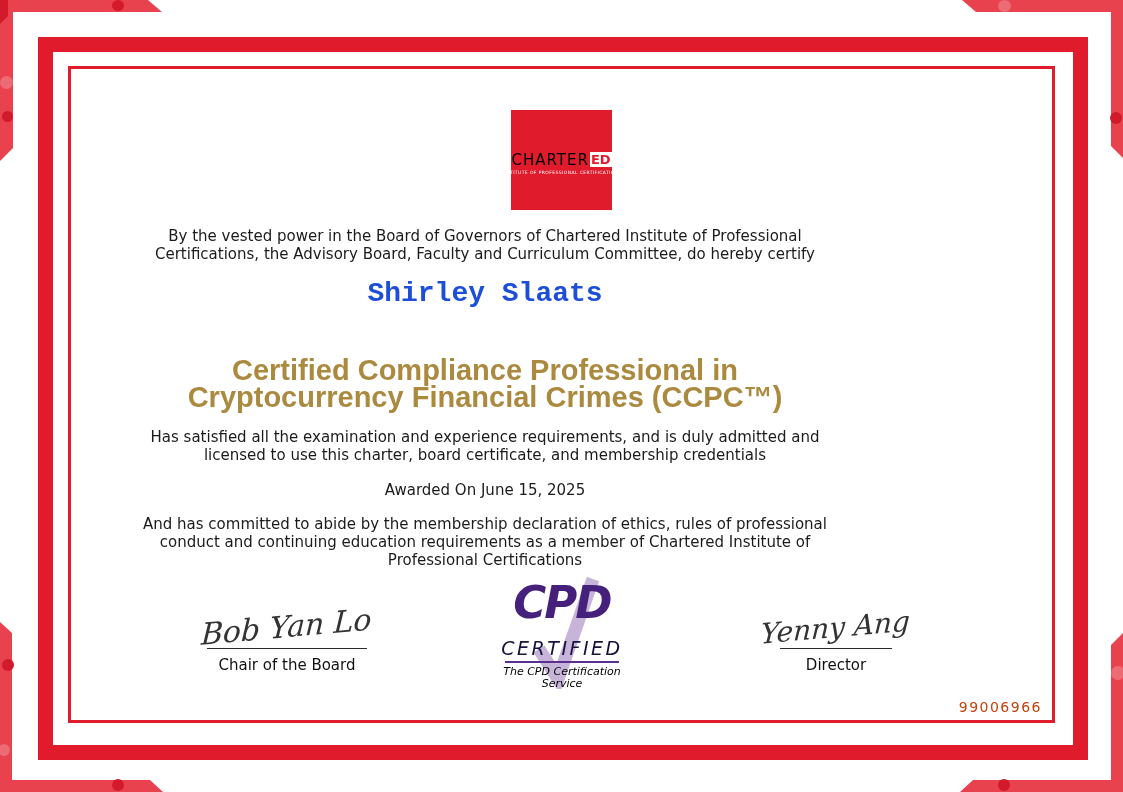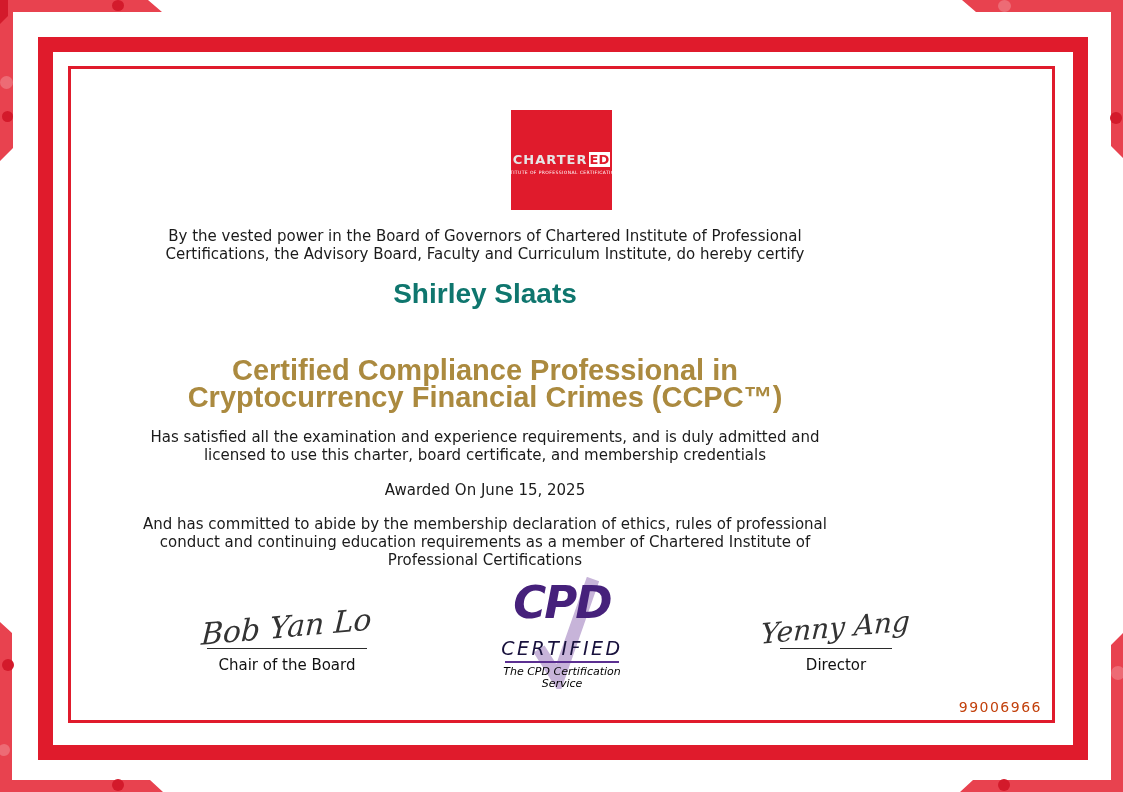--- a/index.html
+++ b/index.html
@@ -31,30 +31,30 @@
   .corner-br{right:0;bottom:0;}
   .corner-br .band{clip-path:polygon(170px 11px,158px 23px,158px 158px,20px 158px,7px 170px,170px 170px);}
   .accent-tl{position:absolute;left:0;top:0;width:10px;height:26px;background:#d31a2b;
     clip-path:polygon(0 0,8px 0,8px 16px,0 24px);}
   
   .logo{
     position:absolute;left:511px;top:110px;width:101px;height:100px;background:#e01b2c;
     display:flex;flex-direction:column;align-items:center;justify-content:flex-start;
   }
   .logo-word{margin-top:42px;display:flex;align-items:center;}
-  .logo-word .main{color:#e5e5e5;font-weight:bold;font-size:13px;letter-spacing:1px;line-height:14px;}
+  .logo-word .main{color:#000000;font-weight:normal;font-size:15px;letter-spacing:1px;line-height:14px;}
   .logo-word .suffix{background:#ffffff;color:#e01b2c;font-weight:bold;font-size:13px;
     line-height:13px;padding:1px 1px;margin-left:1px;}
   .logo-tagline{color:#ffffff;font-size:4.5px;letter-spacing:0.4px;margin-top:3px;white-space:nowrap;}
   
   .center-text{position:absolute;left:0;width:970px;text-align:center;}
   .body-text{font-size:15px;line-height:18px;color:#1b1b1b;}
   .intro{top:227px;}
-  .recipient{top:278px;font-size:28px;font-weight:bold;color:#0f766e;
-    font-family:Liberation Sans, sans-serif;}
+  .recipient{top:278px;font-size:28px;font-weight:bold;color:#1d4ed8;
+    font-family:Liberation Mono, monospace;}
   .conferred{top:324px;}
   .cert-title{top:357px;font-size:29px;line-height:27px;font-weight:bold;color:#ab8a3f;
     font-family:"Liberation Sans", sans-serif;}
   .requirements{top:428px;}
   .award{top:481px;}
   .commitment{top:515px;}
   
   .sig-block{position:absolute;top:586px;width:220px;text-align:center;}
   .sig-left{left:177px;}
   .sig-right{left:726px;}
@@ -115,21 +115,21 @@
   <div class="logo">
     <div class="logo-word">
       <span class="main">CHARTER</span>
         <span class="suffix">ED</span>
     </div>
     <div class="logo-tagline">INSTITUTE OF PROFESSIONAL CERTIFICATIONS</div>
   </div>
 
   <div class="center-text body-text intro">
     <div>By the vested power in the Board of Governors of Chartered Institute of Professional</div>
-    <div>Certifications, the Advisory Board, Faculty and Curriculum Institute, do hereby certify</div>
+    <div>Certifications, the Advisory Board, Faculty and Curriculum Committee, do hereby certify</div>
   </div>
 
   <div class="center-text recipient">Shirley Slaats</div>
 
 
   <div class="center-text cert-title">
     <div>Certified Compliance Professional in</div>
     <div>Cryptocurrency Financial Crimes (CCPC™)</div>
   </div>
 

